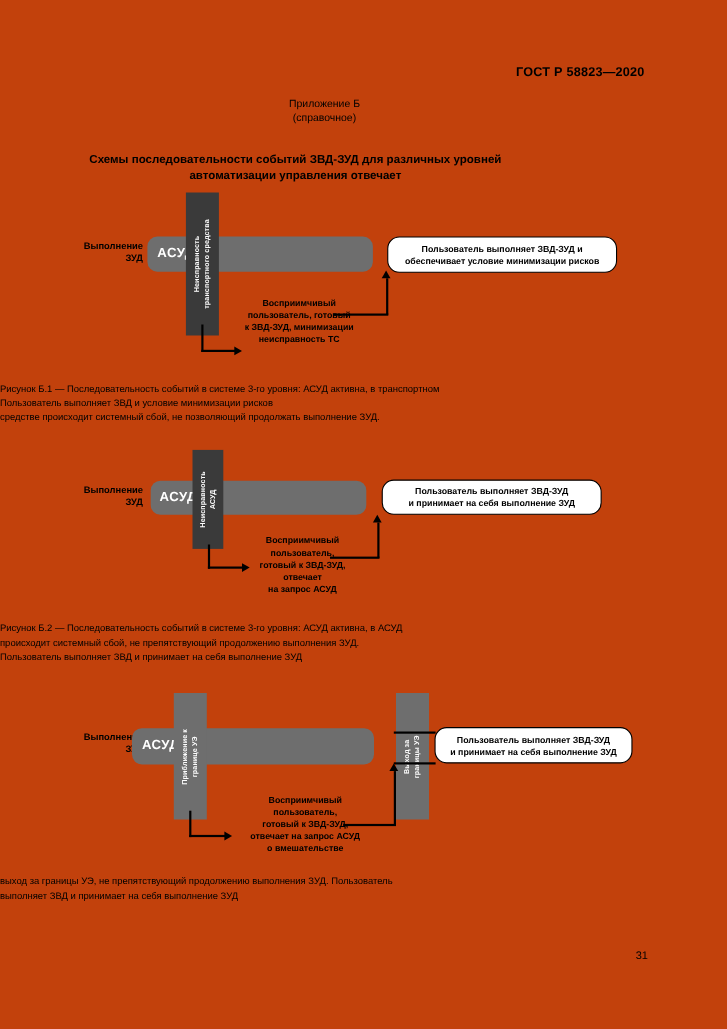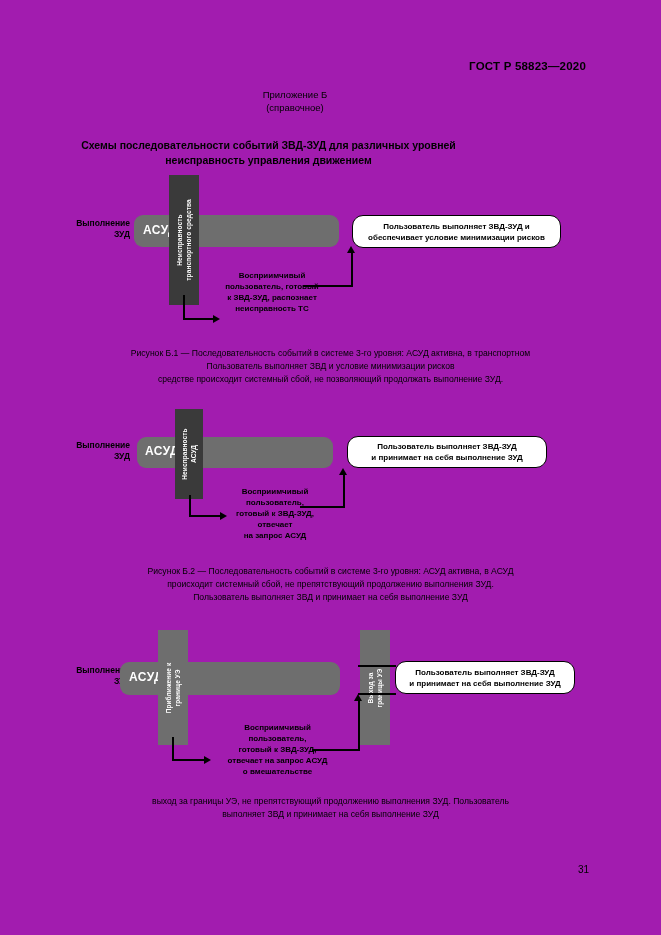--- a/index.html
+++ b/index.html
@@ -10,21 +10,21 @@
     width: 661px; height: 935px;
     position: relative;
     font-family: "Liberation Sans", sans-serif;
     color: #000;
     overflow: hidden;
   }
   .page {
     position: absolute;
     left: 0; top: 0;
     width: 661px; height: 935px;
-    background: #a21caf;
+    background: #c2410c;
   }
   .std-header {
     position: absolute;
     right: 75px; top: 60px;
     font-size: 11.5px;
     font-weight: bold;
     letter-spacing: 0.2px;
   }
   .appendix-block {
     position: absolute;
@@ -124,21 +124,20 @@
   .arrow-u {
     position: absolute;
     width: 0; height: 0;
     border-left: 4px solid transparent;
     border-right: 4px solid transparent;
     border-bottom: 7px solid #000;
   }
   .fig-caption {
     position: absolute;
     width: 661px;
-    text-align: center;
     font-size: 8.6px;
     line-height: 13px;
   }
   .fig-caption .cap-inner {
     display: inline-block;
     max-width: 520px;
   }
   .page-number {
     position: absolute;
     right: 72px; bottom: 60px;
@@ -152,21 +151,21 @@
 
   <div class="std-header">ГОСТ Р 58823—2020</div>
 
   <div class="appendix-block">
     <div>Приложение Б</div>
     <div>(справочное)</div>
   </div>
 
   <div class="main-title">
     <div>Схемы последовательности событий ЗВД-ЗУД для различных уровней</div>
-    <div>неисправность управления движением</div>
+    <div>автоматизации управления отвечает</div>
   </div>
 
   <div class="figure" style="top:175px;">
     <div class="fig-canvas" style="height:165px;">
 
       <div class="left-caption" style="left:55px; top:43px; width:75px;">
         <div>Выполнение</div>
         <div>ЗУД</div>
       </div>
 
@@ -183,21 +182,21 @@
       <div class="bubble" style="left:352px; top:40px; width:209px; height:33px;">
         <div>
           <div>Пользователь выполняет ЗВД-ЗУД и</div>
           <div>обеспечивает условие минимизации рисков</div>
         </div>
       </div>
 
       <div class="note" style="left:192px; top:95px; width:160px;">
         <div>Восприимчивый</div>
         <div>пользователь, готовый</div>
-        <div>к ЗВД-ЗУД, распознает</div>
+        <div>к ЗВД-ЗУД, минимизации</div>
         <div>неисправность ТС</div>
       </div>
 
       <div class="ln v" style="left:183px; top:120px; height:25px;"></div>
       <div class="ln h" style="left:183px; top:143px; width:32px;"></div>
       <div class="arrow-r" style="left:213px; top:140px;"></div>
 
       <div class="ln h" style="left:303px; top:110px; width:50px;"></div>
       <div class="ln v" style="left:351px; top:78px; height:33px;"></div>
       <div class="arrow-u" style="left:347px; top:71px;"></div>

